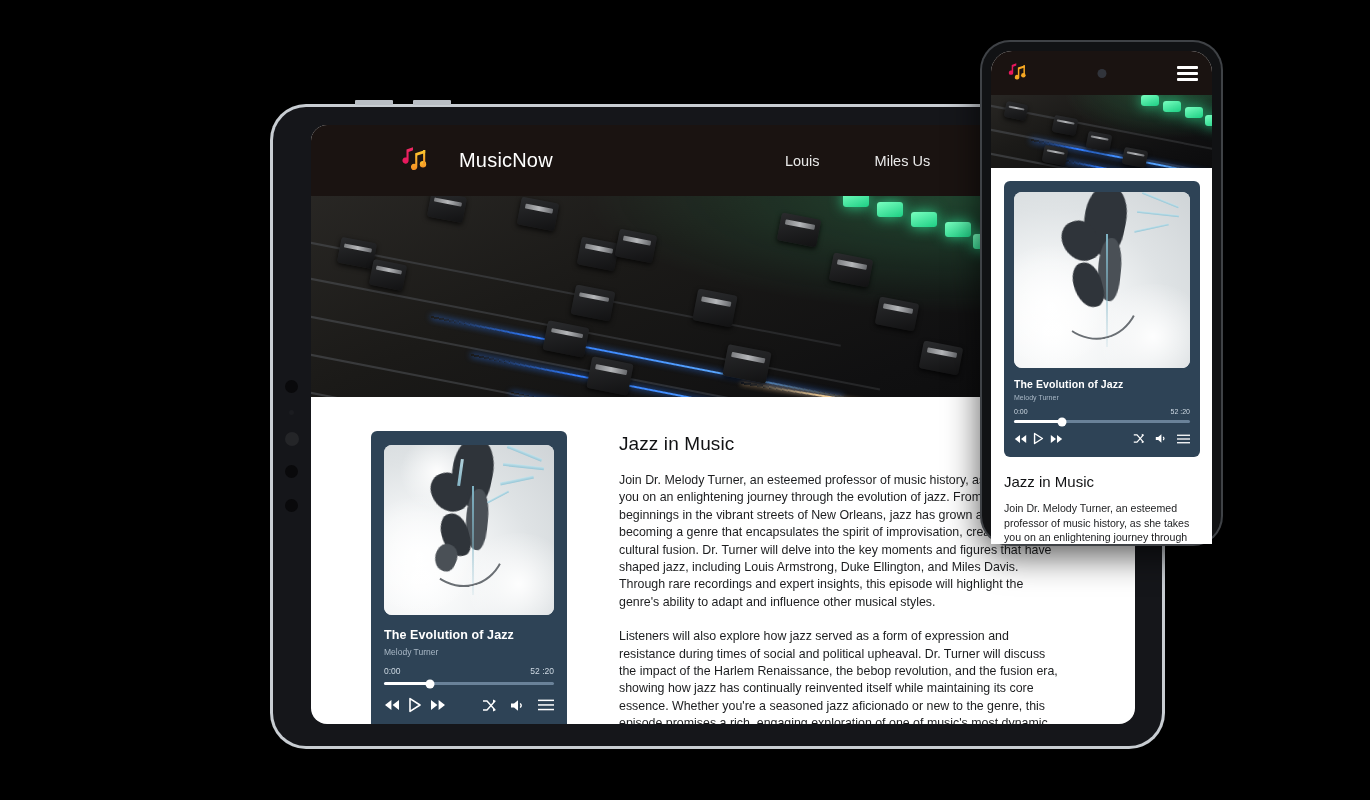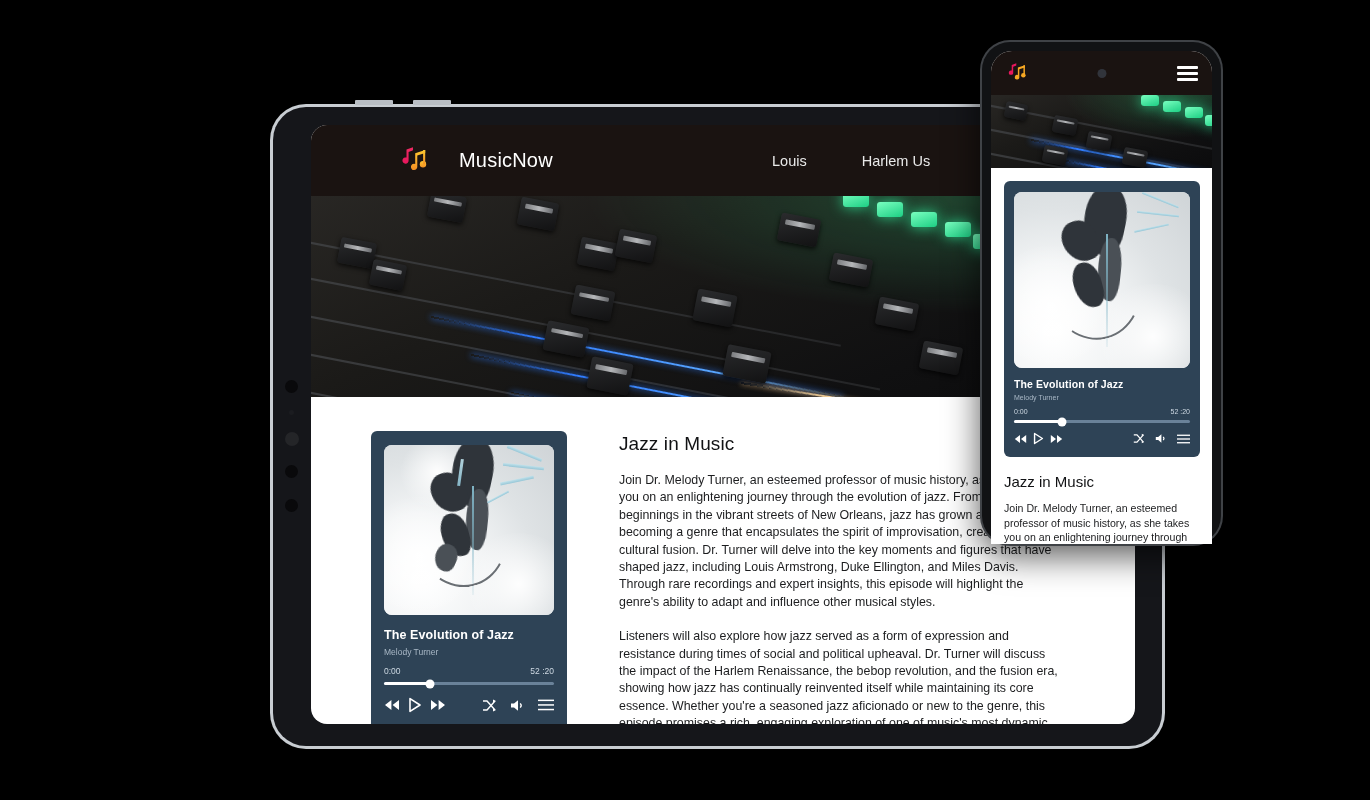--- a/index.html
+++ b/index.html
@@ -256,21 +256,21 @@
                 <path d="M9.5 5.5 L16 3.2 L16 6.2 L11.6 8.0 L11.6 16.2 A3.1 3.1 0 1 1 9.5 13.6 Z" fill="url(#gP)"></path>
                 <path d="M18.2 9.2 L28.2 6.0 L28.2 9.1 L20.3 11.6 L20.3 22.6 A3.2 3.2 0 1 1 18.2 19.9 Z" fill="url(#gO)"></path>
                 <circle cx="26" cy="20.2" r="3.2" fill="url(#gO)"></circle>
                 <rect x="26.1" y="6.0" width="2.1" height="14.4" fill="url(#gO)"></rect>
               </svg>
             </span>
             <span class="brand-name">MusicNow</span>
           </div>
           <nav class="nav-links">
             <a href="#">Louis</a>
-            <a href="#">Harlem Us</a>
+            <a href="#">Miles Us</a>
             <a href="#">Events</a>
             <a href="#">C</a>
           </nav>
         </div>
 
         <div class="hero">
           <div class="hero-photo">
             <div class="mix-base"></div>
 
             <div class="fader-lane" style="left:-20px; top:42px;  width:560px; transform:rotate(11deg);"></div>

